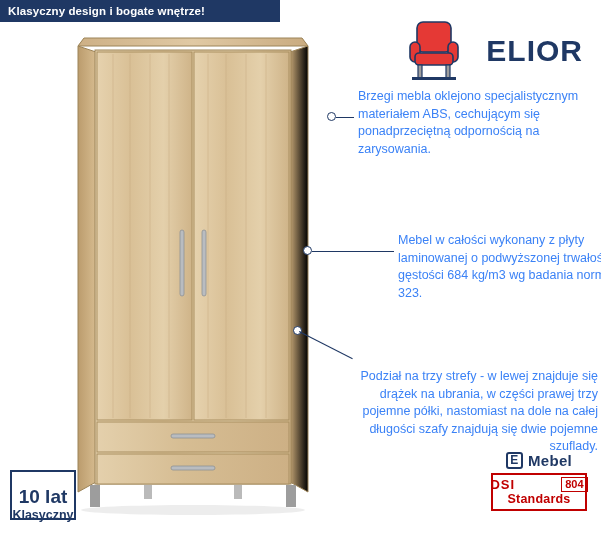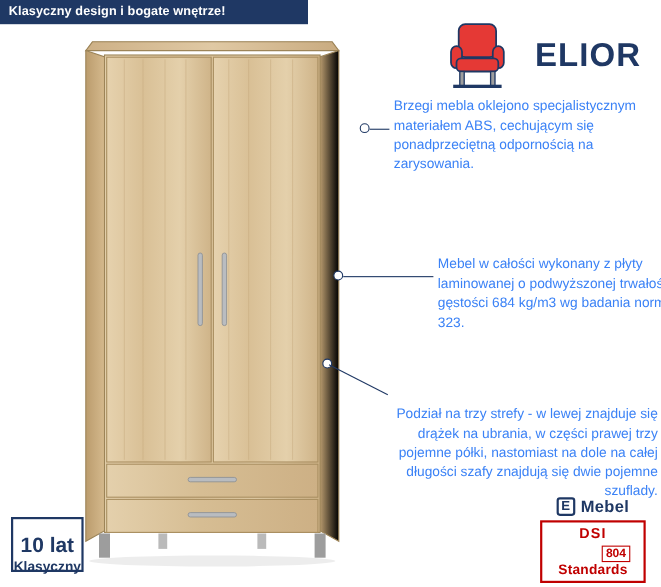--- a/index.html
+++ b/index.html
@@ -165,21 +165,20 @@
     color: #c00000;
   }
   .edinos-row {
     display: flex;
     align-items: center;
     justify-content: center;
     gap: 4px;
     font-size: 13px;
     font-weight: bold;
     line-height: 15px;
-    flex-direction: column;
   }
   .edinos-dsi { letter-spacing: 1px; }
   .edinos-804 {
     border: 1.5px solid #c00000;
     padding: 0 3px;
     font-size: 11px;
     line-height: 13px;
     margin-left: 42px;
   }
   .edinos-std {

